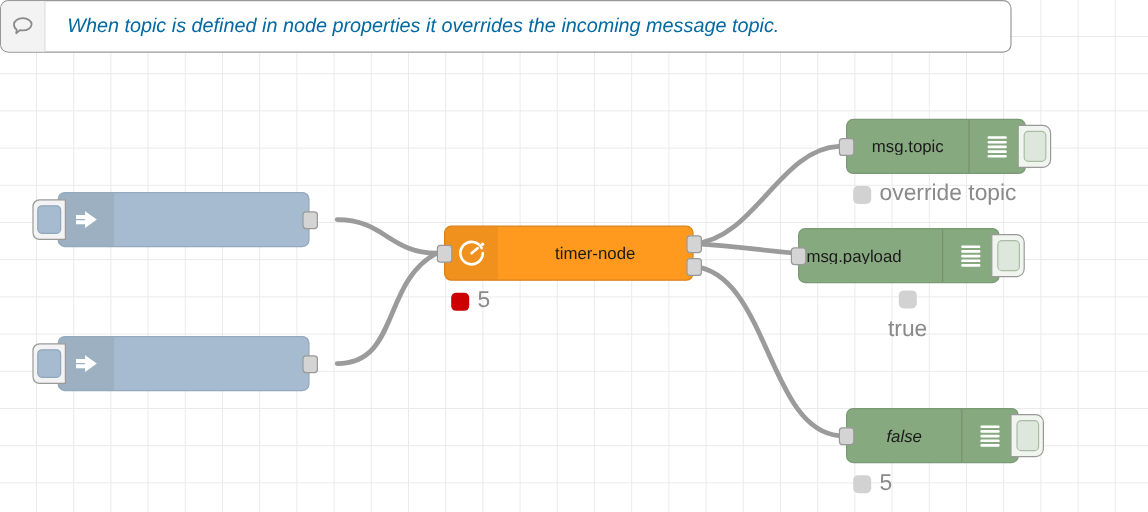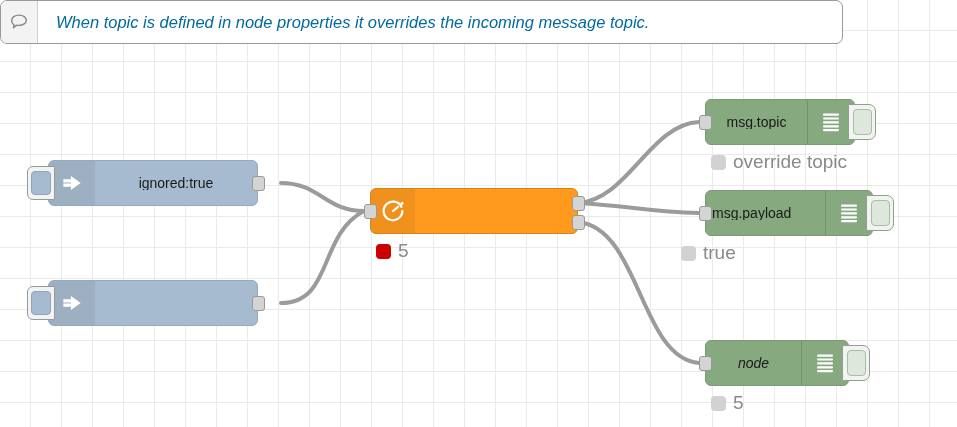--- a/index.html
+++ b/index.html
@@ -240,21 +240,20 @@
 
   <div class="node inject-node" style="left:48px; top:160px;">
     <div class="inject-btn">
       <div class="inject-btn-inner"></div>
     </div>
     <div class="inject-icon-box">
       <svg width="26" height="26" viewBox="0 0 24 24" fill="#ffffff">
         <path d="M4 8.5h7V5.5L20 12l-9 6.5v-3H4v-3h7v-1H4z"></path>
       </svg>
     </div>
-    <div class="node-label">ignored:true</div>
     <div class="port" style="left:203px; top:15px;"></div>
   </div>
 
   <div class="node inject-node" style="left:48px; top:280px;">
     <div class="inject-btn">
       <div class="inject-btn-inner"></div>
     </div>
     <div class="inject-icon-box">
       <svg width="26" height="26" viewBox="0 0 24 24" fill="#ffffff">
         <path d="M4 8.5h7V5.5L20 12l-9 6.5v-3H4v-3h7v-1H4z"></path>
@@ -264,20 +263,21 @@
   </div>
 
   <div class="node timer-node" style="left:370px; top:188px;">
     <div class="timer-icon-box">
       <svg width="28" height="28" viewBox="0 0 24 24" fill="none" stroke="#ffffff" stroke-width="1.9" stroke-linecap="round">
         <path d="M19.2 8.4A8 8 0 1 0 20 12"></path>
         <circle cx="19.8" cy="5.6" r="1.25" fill="#ffffff" stroke="none"></circle>
         <path d="M12 12l4.3-3.6"></path>
       </svg>
     </div>
+    <div class="node-label">timer-node</div>
     <div class="port" style="left:-7px; top:15px;"></div>
     <div class="port" style="left:201px; top:7px;"></div>
     <div class="port" style="left:201px; top:26px;"></div>
   </div>
   <div class="status" style="left:376px; top:240px;">
     <div class="status-dot red"></div>
     <div class="status-text">5</div>
   </div>
 
   <div class="node debug-node" style="left:705px; top:99px; width:150px;">
@@ -294,43 +294,43 @@
     <div class="debug-btn">
       <div class="debug-btn-inner"></div>
     </div>
     <div class="port" style="left:-7px; top:15px;"></div>
   </div>
   <div class="status" style="left:711px; top:151px;">
     <div class="status-dot grey"></div>
     <div class="status-text">override topic</div>
   </div>
 
-  <div class="node debug-node" style="left:705px; top:190px; width:168px;gap:32px;">
+  <div class="node debug-node" style="left:665px; top:190px; width:168px;gap:32px;">
     <div class="node-label">msg.payload</div>
     <div class="debug-icon-box">
       <svg width="22" height="20" viewBox="0 0 22 20" fill="#ffffff">
         <rect x="3" y="1.5" width="16" height="2.2" rx="1"></rect>
         <rect x="3" y="5.4" width="16" height="2.2" rx="1"></rect>
         <rect x="3" y="9.3" width="16" height="2.2" rx="1"></rect>
         <rect x="3" y="13.2" width="16" height="2.2" rx="1"></rect>
         <rect x="3" y="17.1" width="16" height="2.2" rx="1"></rect>
       </svg>
     </div>
     <div class="debug-btn">
       <div class="debug-btn-inner"></div>
     </div>
     <div class="port" style="left:-7px; top:15px;"></div>
   </div>
-  <div class="status" style="left:681px; top:242px;">
+  <div class="status" style="left:740px; top:242px;flex-direction:column;">
     <div class="status-dot grey"></div>
     <div class="status-text">true</div>
   </div>
 
   <div class="node debug-node" style="left:705px; top:340px; width:144px;">
-    <div class="node-label italic-label">node</div>
+    <div class="node-label italic-label">false</div>
     <div class="debug-icon-box">
       <svg width="22" height="20" viewBox="0 0 22 20" fill="#ffffff">
         <rect x="3" y="1.5" width="16" height="2.2" rx="1"></rect>
         <rect x="3" y="5.4" width="16" height="2.2" rx="1"></rect>
         <rect x="3" y="9.3" width="16" height="2.2" rx="1"></rect>
         <rect x="3" y="13.2" width="16" height="2.2" rx="1"></rect>
         <rect x="3" y="17.1" width="16" height="2.2" rx="1"></rect>
       </svg>
     </div>
     <div class="debug-btn">

